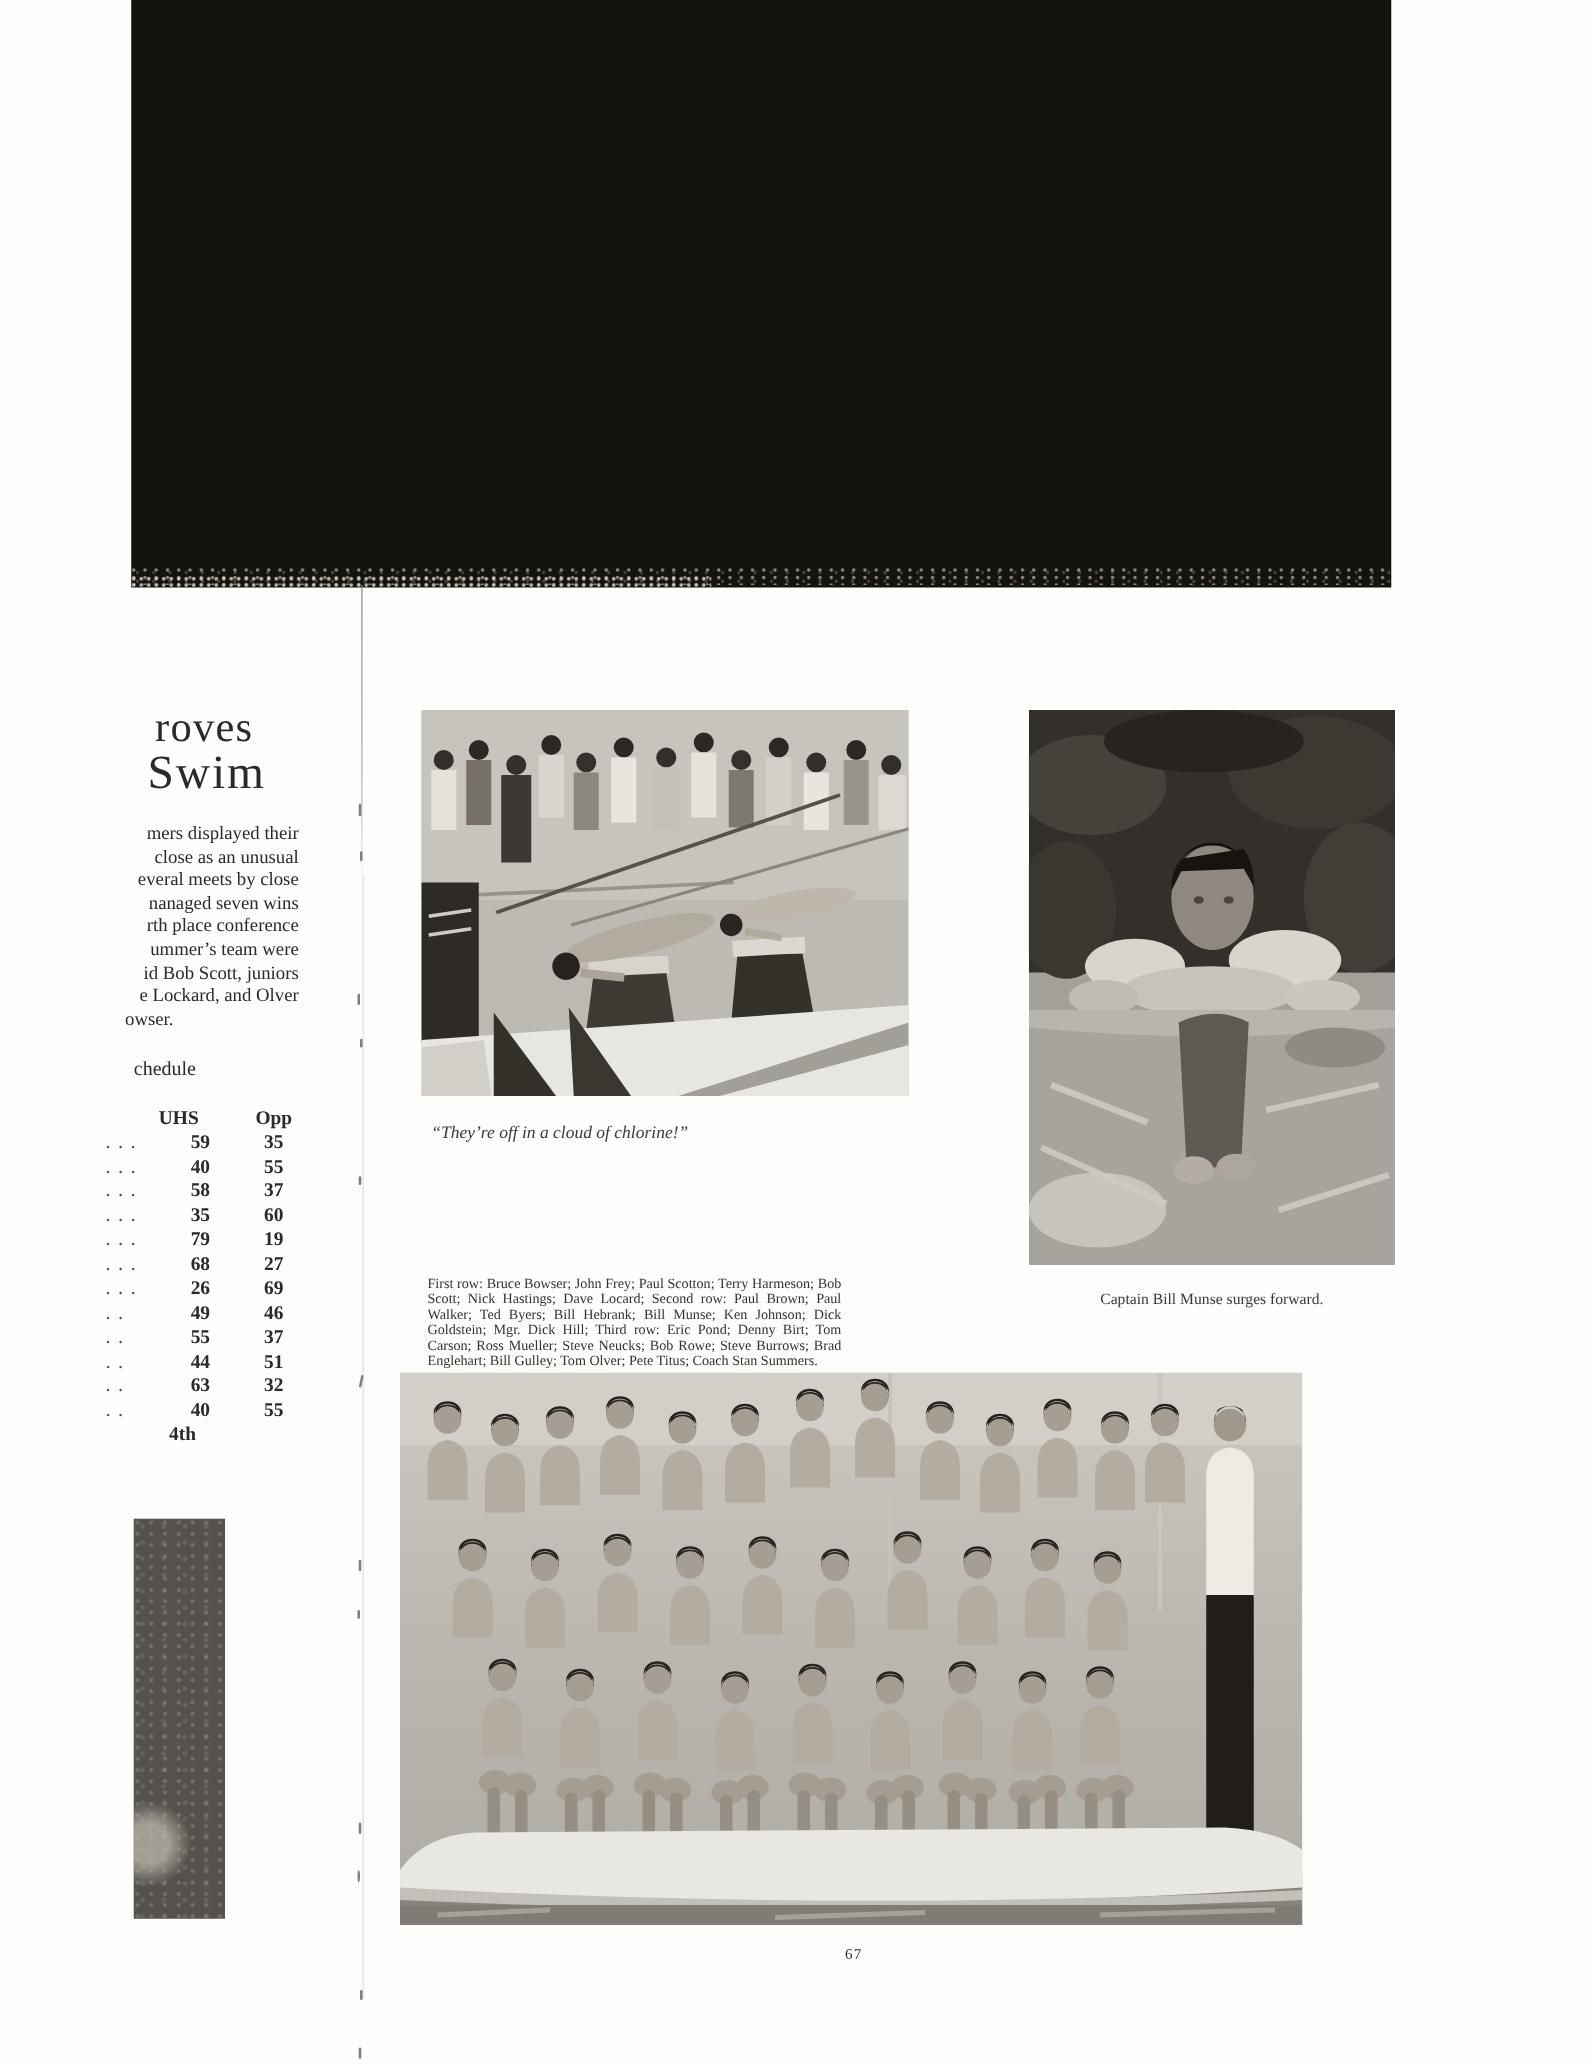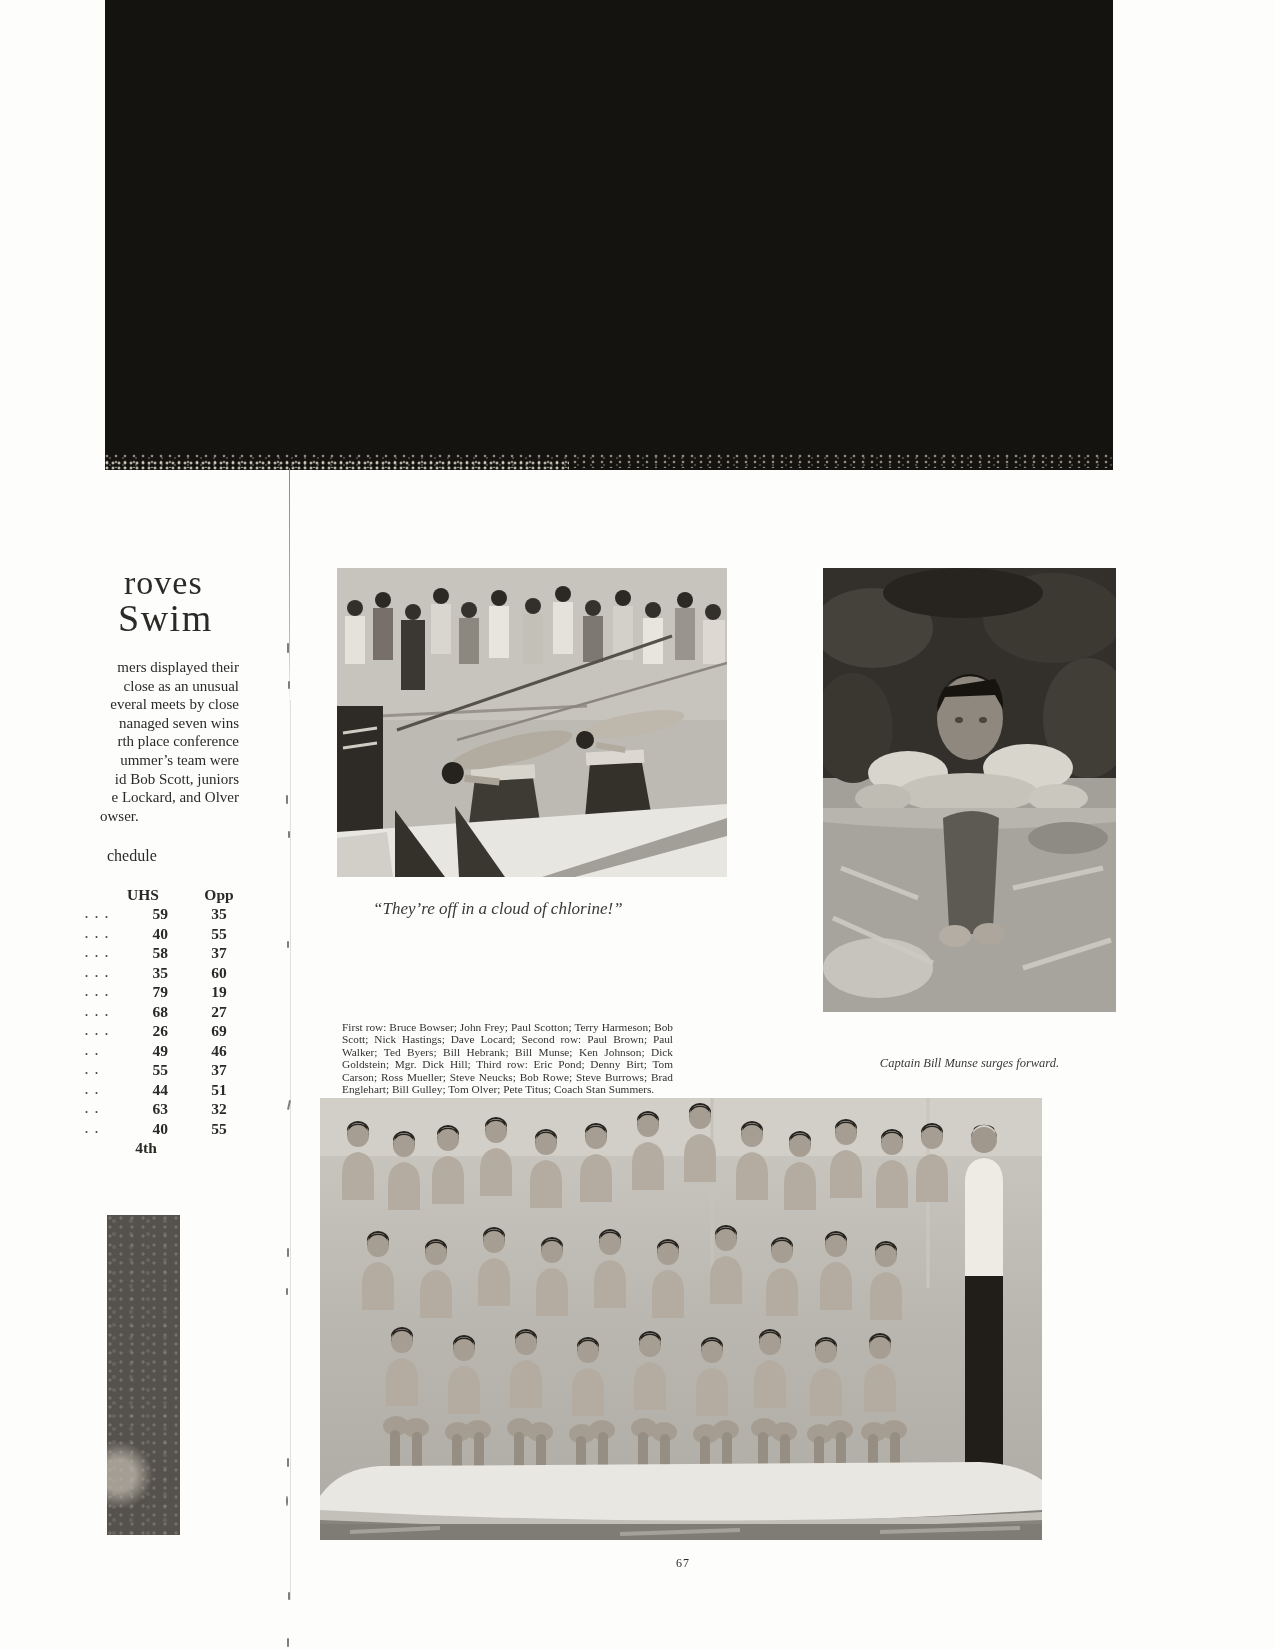--- a/index.html
+++ b/index.html
@@ -47,25 +47,25 @@
   .photo-diving{left:337px;top:568px;width:390px;height:309px;}
   .photo-munse{left:823px;top:568px;width:293px;height:444px;}
   .photo-team{left:320px;top:1098px;width:722px;height:442px;}
   .photo-leftstrip{left:107px;top:1215px;width:73px;height:320px;background:#55514c;
       background-image:radial-gradient(circle at 12px 260px, rgba(190,184,172,.75) 16px, transparent 34px),
                        radial-gradient(circle at 3px 3px, rgba(175,170,160,.35) 1.2px, transparent 2px),
                        radial-gradient(circle at 7px 6px, rgba(120,116,110,.5) 1.5px, transparent 2.4px);
       background-size:100% 100%, 11px 9px, 17px 13px;}
 
   
-  .cap-diving{position:absolute;left:345px;top:899px;width:380px;font-style:italic;font-size:17px;color:#3a3936;margin-left:28px;}
+  .cap-diving{position:absolute;left:345px;top:899px;width:380px;font-style:italic;font-size:14px;color:#3a3936;}
   .cap-roster{position:absolute;left:342px;top:1021px;width:331px;font-size:11.3px;line-height:12.4px;
       text-align:justify;color:#33322f;}
   .cap-roster .it{}
-  .cap-munse{position:absolute;left:823px;top:1056px;width:293px;text-align:center;font-style:italic;
+  .cap-munse{position:absolute;left:823px;top:1032px;width:293px;text-align:center;
       font-size:12.5px;color:#3a3936;}
 
   .pageno{position:absolute;left:676px;top:1556px;font-size:12px;letter-spacing:1px;}
 </style>
 </head>
 <body>
 
 <div id="page">
 
   <div class="blackbox">

